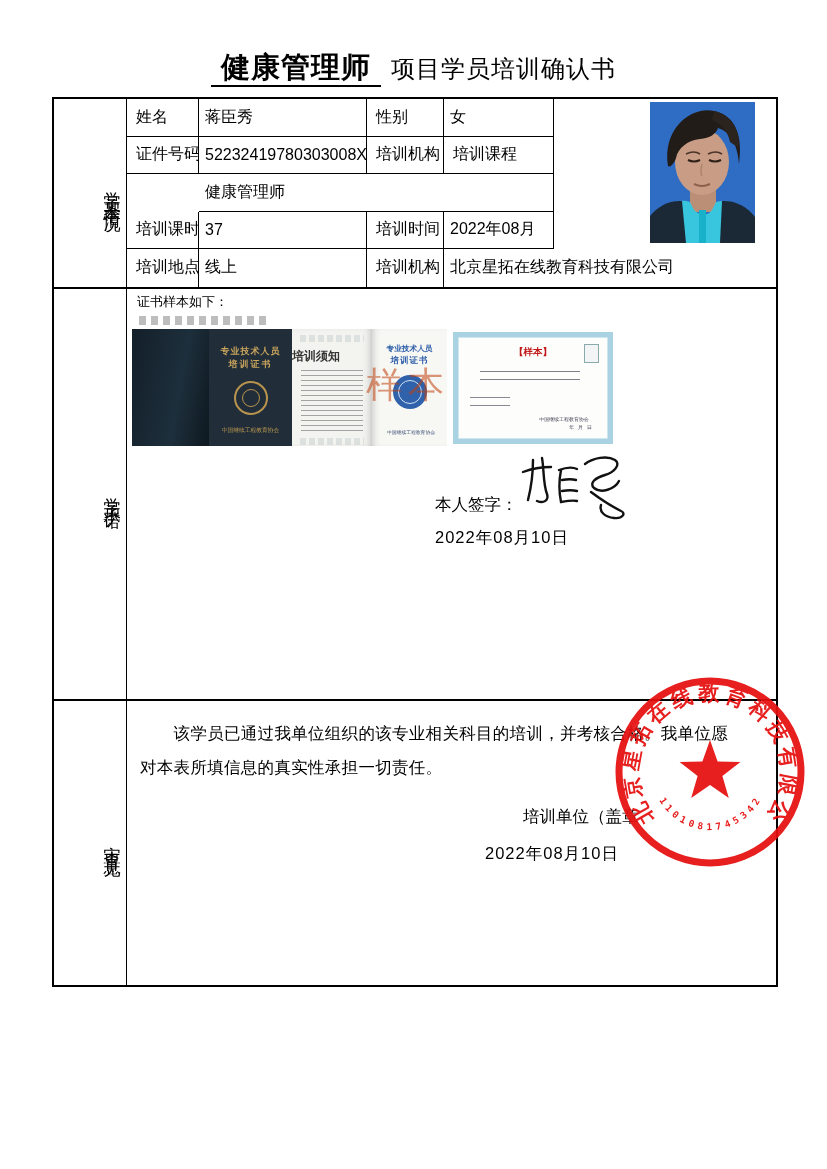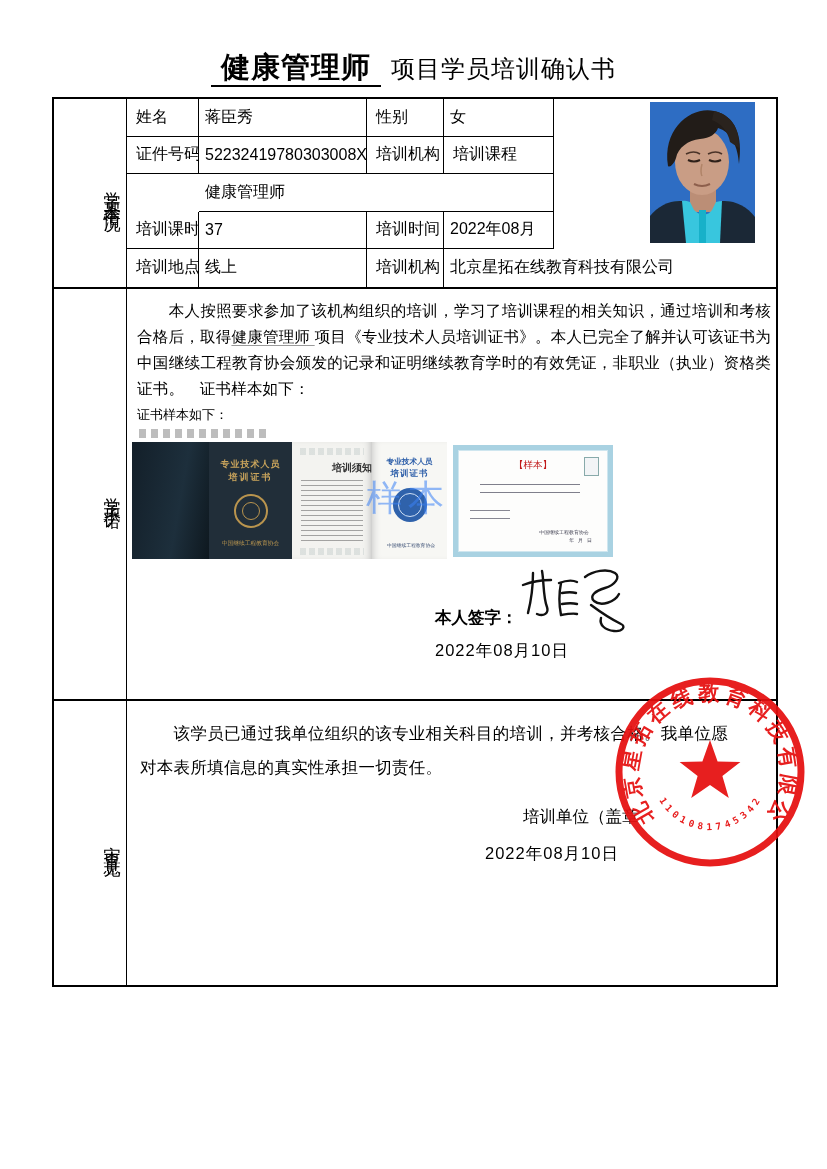--- a/index.html
+++ b/index.html
@@ -40,46 +40,46 @@
   .gold1{margin-top:16px;font-size:9px;color:#c9a45c;letter-spacing:1px;font-weight:bold;white-space:nowrap;}
   .gold2{font-size:9px;color:#c9a45c;letter-spacing:2px;font-weight:bold;}
   .gold-seal{margin-top:10px;width:30px;height:30px;border-radius:50%;border:2px solid #b9944e;
     display:flex;align-items:center;justify-content:center;}
   .gold-seal::after{content:"";width:16px;height:16px;border-radius:50%;border:1px solid #b9944e;}
   .gold-org{position:absolute;bottom:10px;width:100%;text-align:center;font-size:8px;color:#bd9850;
     transform:scale(.72);white-space:nowrap;}
   .c-notice{width:80px;background:#f3f3f0;box-shadow:inset -6px 0 8px -6px #aaa;}
   .notice-band{height:7px;margin:6px 8px 0 8px;opacity:.25;
     background:repeating-linear-gradient(90deg,#9aa 0 6px,transparent 6px 9px);}
-  .notice-title{text-align:right;font-size:10px;font-weight:bold;color:#333;margin-top:6px;}
+  .notice-title{text-align:left;font-size:12px;font-weight:bold;color:#333;margin-top:6px;}
   .notice-lines{margin:5px 9px 0 9px;height:62px;opacity:.65;
     background:repeating-linear-gradient(#777 0 1px,transparent 1px 5px);}
   .notice-band2{height:7px;margin:6px 8px 0 8px;opacity:.25;
     background:repeating-linear-gradient(90deg,#9aa 0 6px,transparent 6px 9px);}
   .c-inner{width:75px;background:#f7f7f4;box-shadow:inset 6px 0 8px -6px #bbb;display:flex;flex-direction:column;align-items:center;}
   .blue1{margin-top:14px;font-size:8.5px;color:#2a5ca8;font-weight:bold;white-space:nowrap;transform:scale(.9);}
   .blue2{font-size:8.5px;color:#2a5ca8;font-weight:bold;letter-spacing:1px;}
   .blue-seal{margin-top:8px;width:34px;height:34px;border-radius:50%;background:#2f62ab;
     display:flex;align-items:center;justify-content:center;}
   .blue-seal::after{content:"";width:22px;height:22px;border-radius:50%;border:1.5px solid #cfe0f5;}
   .blue-org{position:absolute;bottom:8px;width:100%;text-align:center;font-size:8px;color:#44577a;
     transform:scale(.6);white-space:nowrap;}
   .c-sample{width:150px;height:102px;margin-left:6px;margin-top:3px;background:#fdfdfc;
     border:5px solid #a9d2e2;box-shadow:inset 0 0 0 1px #cfe6ef;position:relative;}
-  .sample-tag{position:absolute;top:9px;left:0;width:100%;text-align:center;color:#c01818;font-size:9.5px;font-weight:normal;}
+  .sample-tag{position:absolute;top:9px;left:0;width:100%;text-align:center;color:#c01818;font-size:9.5px;font-weight:bold;}
   .sample-photo{position:absolute;top:7px;right:9px;width:13px;height:17px;border:1px solid #8aa;background:#f2f4f6;}
   .sample-lines{position:absolute;top:34px;left:22px;width:100px;height:14px;opacity:.75;
     background:repeating-linear-gradient(#556 0 1.5px,transparent 1.5px 8px);}
   .sample-lines2{position:absolute;top:60px;left:12px;width:40px;height:12px;opacity:.7;
     background:repeating-linear-gradient(#556 0 1.5px,transparent 1.5px 8px);}
   .sample-org{position:absolute;bottom:14px;right:4px;font-size:8px;color:#445;transform:scale(.62);white-space:nowrap;}
   .sample-date{position:absolute;bottom:6px;right:8px;font-size:8px;color:#445;transform:scale(.62);letter-spacing:2px;}
-  .watermark{position:absolute;left:234px;top:32px;font-size:36px;color:#3b82f6;opacity:.55;letter-spacing:6px;
+  .watermark{position:absolute;left:234px;top:32px;font-size:36px;color:#c2410c;opacity:.55;letter-spacing:6px;
     pointer-events:none;}
-  .sig-row{margin:48px 0 0 308px;font-size:16.5px;position:relative;height:26px;font-weight:bold;}
+  .sig-row{margin:48px 0 0 308px;font-size:16.5px;position:relative;height:26px;}
   .sig-svg{position:absolute;left:78px;top:-44px;}
   .sig-date{margin:7px 0 0 308px;font-size:16.5px;letter-spacing:1px;}
   
   .rev-para{font-size:16.5px;line-height:34px;margin:15px 0 0 13px;width:592px;letter-spacing:0.3px;}
   .unit-label{margin:22px 0 0 396px;font-size:16.5px;}
   .rev-date{margin:15px 0 0 358px;font-size:16.5px;letter-spacing:1px;}
   .stamp{position:absolute;left:483px;top:-29px;width:200px;height:200px;opacity:.93;}
 </style>
 </head>
 <body>
@@ -136,21 +136,20 @@
           <div class="cell span2 noR noB">北京星拓在线教育科技有限公司</div>
         </div>
       </div>
     </div>
 
     <div class="sect" style="height:410px">
       <div class="vlabel">
           <span>学员承诺</span>
         </div>
       <div class="sect-content">
-        <div class="para"><span>　　本人按照要求参加了该机构组织的培训，学习了培训课程的相关知识，通过培训和考核合格后，取得</span><span class="ul">健康管理师 </span><span>项目《专业技术人员培训证书》。本人已完全了解并认可该证书为中国继续工程教育协会颁发的记录和证明继续教育学时的有效凭证，非职业（执业）资格类证书。　证书样本如下：</span></div>
         <div class="sample-line">证书样本如下：</div>
         <div class="smudge"></div>
 
         <div class="cert-strip">
           <div class="cert c-back"></div>
           <div class="cert c-cover">
             <div class="gold1">专业技术人员</div>
             <div class="gold2">培训证书</div>
             <div class="gold-seal"></div>
             <div class="gold-org">中国继续工程教育协会</div>

